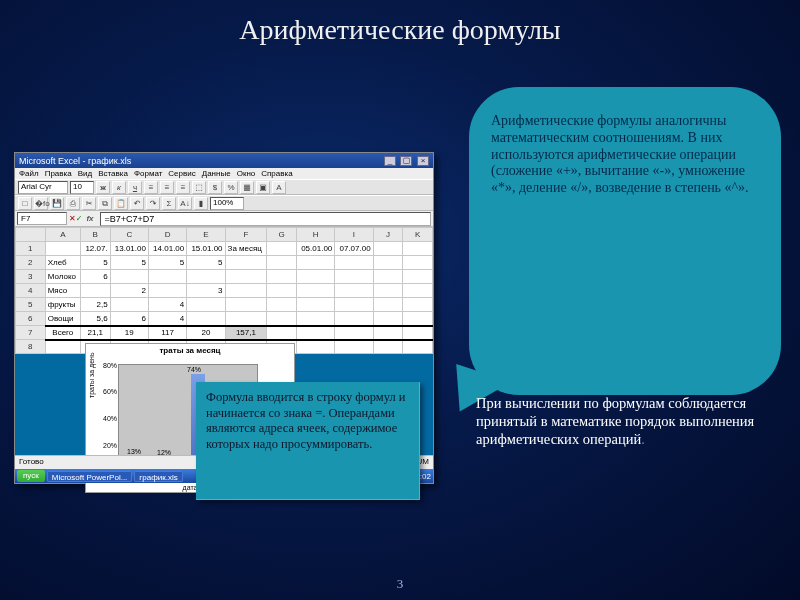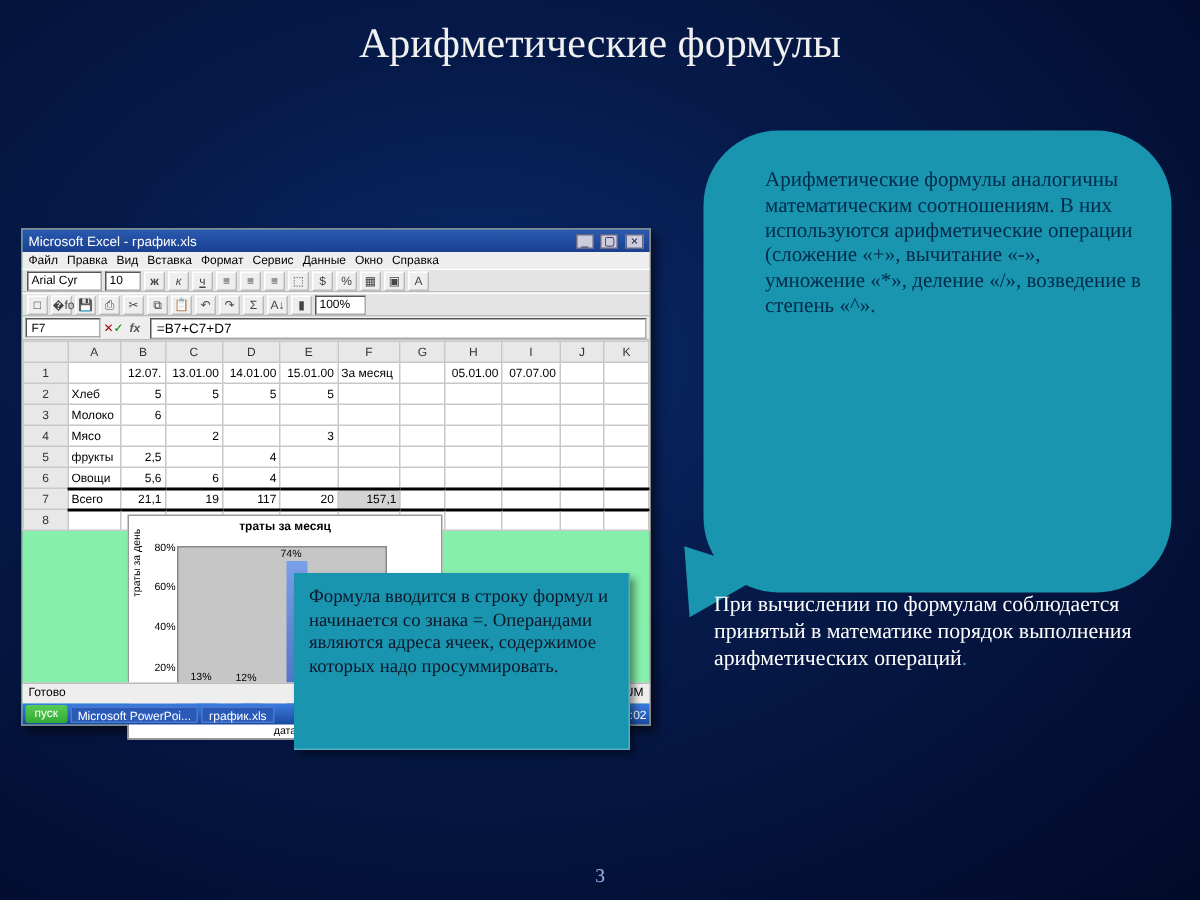--- a/index.html
+++ b/index.html
@@ -15,21 +15,21 @@
     text-align: center;
     font-size: 28px;
     padding-top: 14px;
     color: #f0f0f0;
     font-weight: normal;
   }
   .excel {
     position: absolute;
     left: 14px; top: 152px;
     width: 420px; height: 332px;
-    background: #86efac;
+    background: #0369a1;
     border: 1px solid #888;
     box-shadow: 4px 4px 6px rgba(0,0,0,.5);
     font-family: Tahoma, Arial, sans-serif;
     font-size: 8px;
     color: #000;
   }
   .excel .titlebar {
     background: linear-gradient(#2a5ab0,#1a4090);
     color: #fff; font-size: 9px;
     padding: 2px 4px;
@@ -59,21 +59,21 @@
   .fbar .name { width:50px; background:#fff; border:1px inset #aaa; margin:15px 2px; font-size:8px; padding:1px 3px;}
   .fbar .fx { font-style:italic; font-weight:bold; color:#555; margin:0 4px;}
   .fbar .formula { flex:1; background:#fff; border:1px inset #aaa; margin:1px 2px; font-size:9px; padding:1px 4px;}
   table.grid { border-collapse:collapse; background:#fff; font-size:8px; width:100%;}
   table.grid th, table.grid td {
     border:1px solid #c8c8c8; padding:0 2px; height:14px;
     text-align:right; font-weight:normal; min-width:28px;
   }
   table.grid th { background:#e8e8e8; text-align:center; color:#333;}
   table.grid td.lbl { text-align:left; }
-  table.grid tr.total td { border-top:2px solid #000; border-bottom:2px solid #000;}
+  table.grid tr.total td { border-top:2px solid #000; border-bottom:2px solid #000;text-align:center;}
   table.grid td.sel { background:#d4d4d4; }
   .chartbox {
     position:absolute; left:70px; top:190px; width:210px; height:150px;
     background:#fff; border:1px solid #999;
     font-size:7px; color:#000;
   }
   .chartbox .ctitle { text-align:center; font-weight:bold; font-size:8px; padding:2px;}
   .chartbox .plot { position:absolute; left:32px; top:20px; right:36px; bottom:18px; background:#c6c6c6; border:1px solid #888;}
   .chartbox .ylabel { position:absolute; left:2px; top:50%; transform:rotate(-90deg) translateX(20px); transform-origin:left top; font-size:7px;}
   .chartbox .xlabel { position:absolute; bottom:1px; left:0; right:0; text-align:center; font-size:7px;}
@@ -105,21 +105,21 @@
     width:312px; height:308px;
     background:#1a95b0;
     border-radius:50px;
     color:#002a4a;
     font-family:"Times New Roman",serif;
     font-size:14px;
     padding:26px 20px 14px 22px;
     line-height:1.2;
   }
   .callout p { margin-bottom:8px; }
-  .callout .p1 { text-indent:0;margin-left:19px; }
+  .callout .p1 { text-indent:0; }
   .callout-tail {
     position:absolute; left:448px; top:372px;
     width:0; height:0;
     border-left:18px solid transparent;
     border-right:40px solid transparent;
     border-top:44px solid #1a95b0;
     transform:rotate(18deg);
   }
   .below-text {
     position:absolute; left:476px; top:394px; width:302px;

